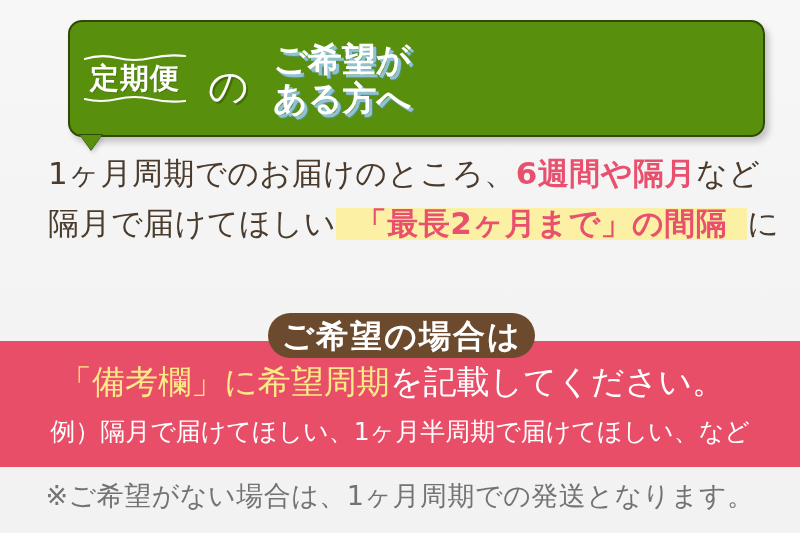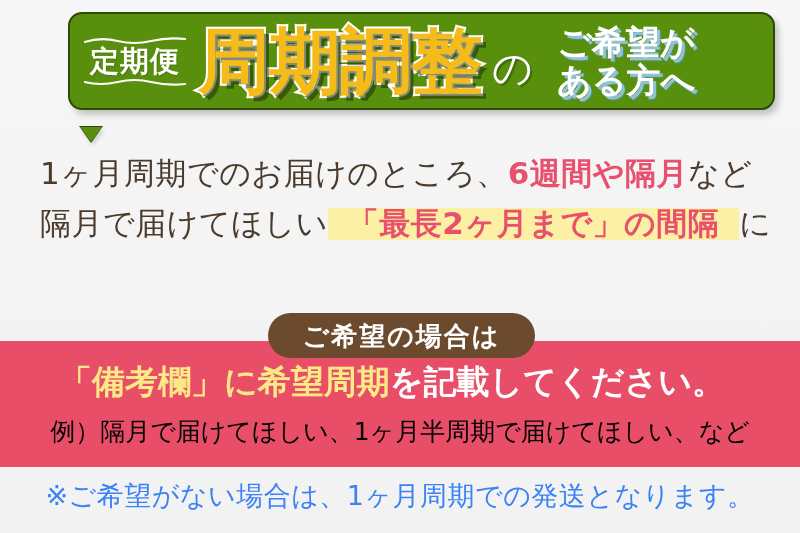--- a/index.html
+++ b/index.html
@@ -5,21 +5,21 @@
   html,body{margin:0;padding:0;}
   body{
     width:800px;height:533px;overflow:hidden;
     font-family:"DejaVu Sans","Liberation Sans",sans-serif;
     background:linear-gradient(180deg,#f7f7f7 0%,#f4f4f4 40%,#f2f2f2 100%);
     position:relative;
   }
   #stage{position:absolute;inset:0;}
 
   
-  .hdr-wrap{position:absolute;left:68px;top:12px;width:697px;height:98px;padding-left:10px;}
+  .hdr-wrap{position:absolute;left:68px;top:20px;width:697px;height:117px;}
   .hdr-box{
     position:absolute;inset:0;
     background:#588f0c;
     border:2px solid #2e4a06;
     border-radius:14px;
     box-sizing:border-box;
     box-shadow:4px 5px 6px rgba(0,0,0,.20);
     overflow:hidden;
   }
   .hdr-inner{
@@ -84,21 +84,21 @@
     color:#ffffff;
     font-size:34px;font-weight:700;line-height:1.12;
     letter-spacing:0px;
     white-space:nowrap;
     text-shadow:3px 3px 0 rgba(150,200,225,.9), 4px 4px 1px rgba(90,150,190,.55);
   }
   .kibou div{display:block;}
 
   
   .body-copy{
-    position:absolute;left:40px;top:148px;width:730px;
+    position:absolute;left:48px;top:148px;width:730px;
     color:#4a3b2c;
     font-size:31px;
     line-height:50px;
     letter-spacing:0.5px;
     white-space:nowrap;
   }
   .body-copy .ln{display:block;height:50px;}
   .pink{color:#e8506e;font-weight:700;}
   .pinkhl{
     color:#e8506e;font-weight:700;
@@ -107,44 +107,44 @@
   }
 
   
   .pill{
     position:absolute;left:268px;top:313px;width:267px;height:45px;
     background:#6b4a2d;border-radius:23px;
     display:flex;align-items:center;justify-content:center;
     z-index:5;
   }
   .pill span{
-    color:#ffffff;font-size:26px;font-weight:700;letter-spacing:2px;line-height:1;text-align:right;
+    color:#ffffff;font-size:32px;font-weight:700;letter-spacing:2px;line-height:1;text-align:right;
   }
 
   
   .band{
     position:absolute;left:0;top:341px;width:800px;height:126px;
     background:#e94e68;
   }
   .band-l1{
     position:absolute;left:0;right:16px;top:24px;text-align:center;
-    font-size:33px;font-weight:700;color:#ffffff;letter-spacing:0px;
+    font-size:33px;font-weight:400;color:#ffffff;letter-spacing:0px;
     white-space:nowrap;line-height:1;
   }
   .band-l1 .y{color:#fbea86;}
   .band-l2{
     position:absolute;left:0;right:0;top:78px;text-align:center;
-    font-size:25px;color:#000000;letter-spacing:0px;
+    font-size:25px;color:#ffffff;letter-spacing:0px;
     white-space:nowrap;line-height:1;
   }
 
   
   .note{
     position:absolute;left:0;right:0;top:482px;text-align:center;
-    color:#3b82f6;font-size:27px;letter-spacing:0.5px;
+    color:#737373;font-size:27px;letter-spacing:0.5px;
     white-space:nowrap;line-height:1;
   }
 </style>
 </head>
 <body>
 
 <div id="stage">
 
   <div class="hdr-wrap">
     <div class="tail-b"></div>
@@ -160,21 +160,20 @@
           </span>
           <span>定期便</span>
           <span class="wave bot">
             <svg viewBox="0 0 170 9" preserveAspectRatio="none">
               <path d="M1 4 Q 28 8 56 4 T 112 4 T 169 6" fill="none" stroke="#ffffff" stroke-width="2.2" stroke-linecap="round"></path>
             </svg>
           </span>
         </div>
 
         <div class="main-title">
-          <span class="gold">周期調整</span>
           <span class="no-char">の</span>
           <span class="kibou">
             <div>ご希望が</div>
             <div>ある方へ</div>
           </span>
         </div>
 
       </div>
     </div>
   </div>

